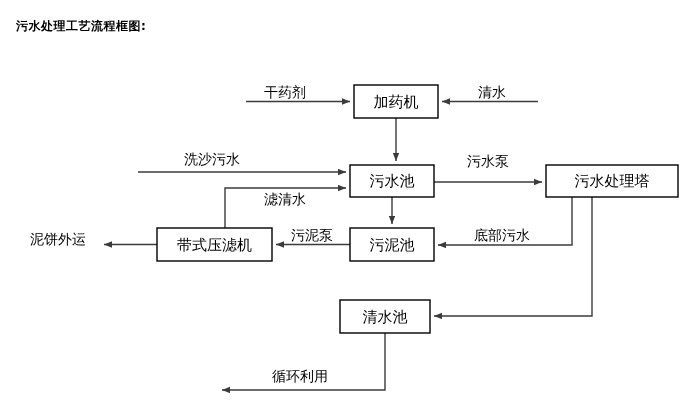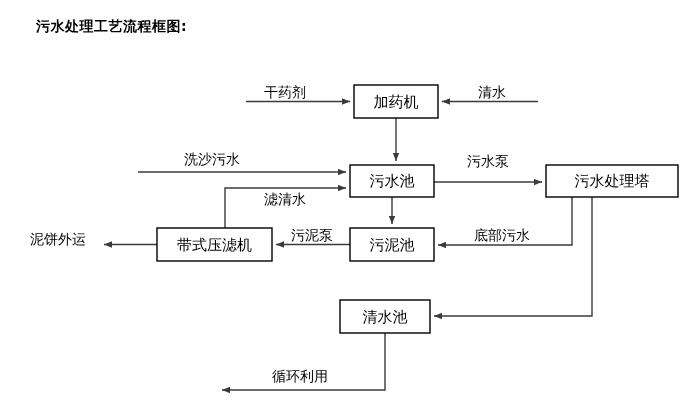--- a/index.html
+++ b/index.html
@@ -12,26 +12,25 @@
     width: 700px;
     height: 420px;
     background: #ffffff;
     overflow: hidden;
     font-family: "DejaVu Sans", "Liberation Sans", sans-serif;
   }
   #title {
     position: absolute;
     left: 16px;
     top: 18px;
-    font-size: 14px;
+    font-size: 12px;
     font-weight: bold;
     color: #000000;
     letter-spacing: 0.5px;
     white-space: nowrap;
-    margin-left: 20px;
   }
   svg#flow {
     position: absolute;
     left: 0;
     top: 0;
     width: 700px;
     height: 420px;
   }
   .nodebox rect {
     fill: #ffffff;

